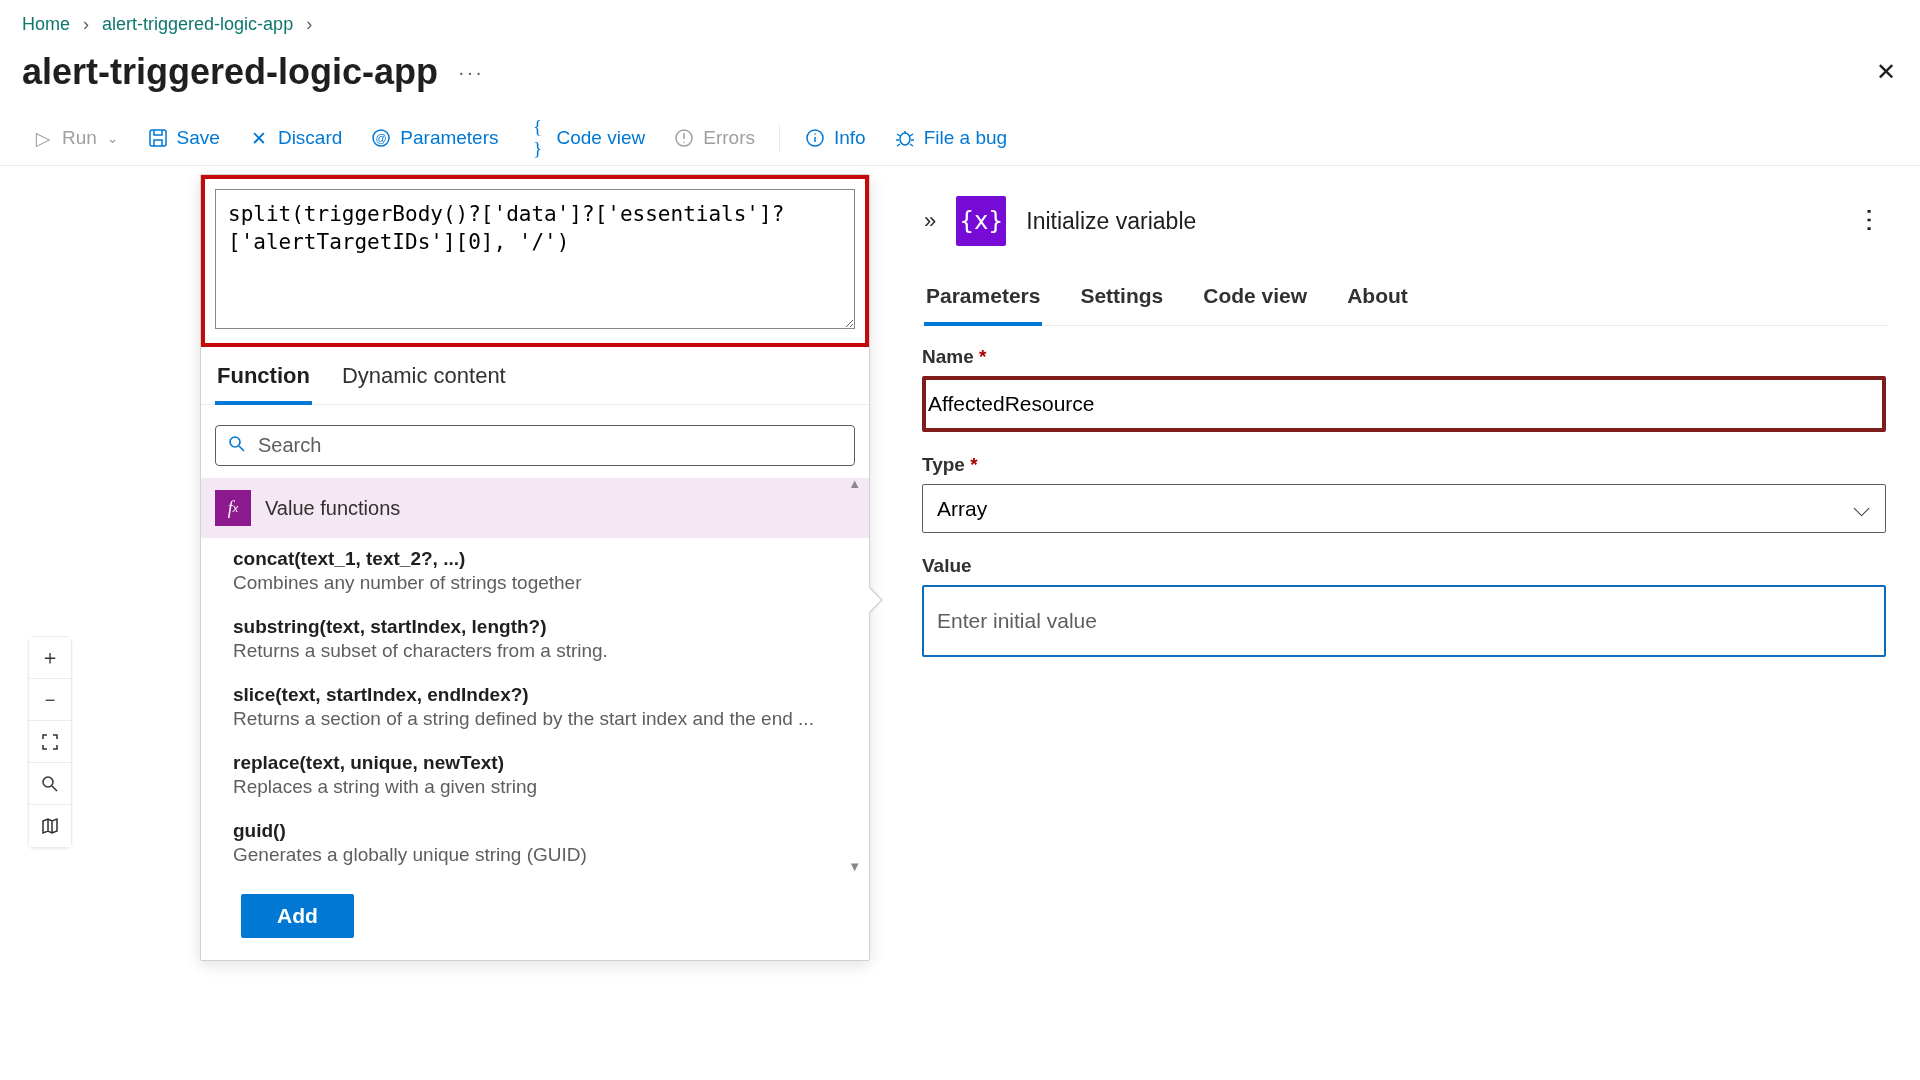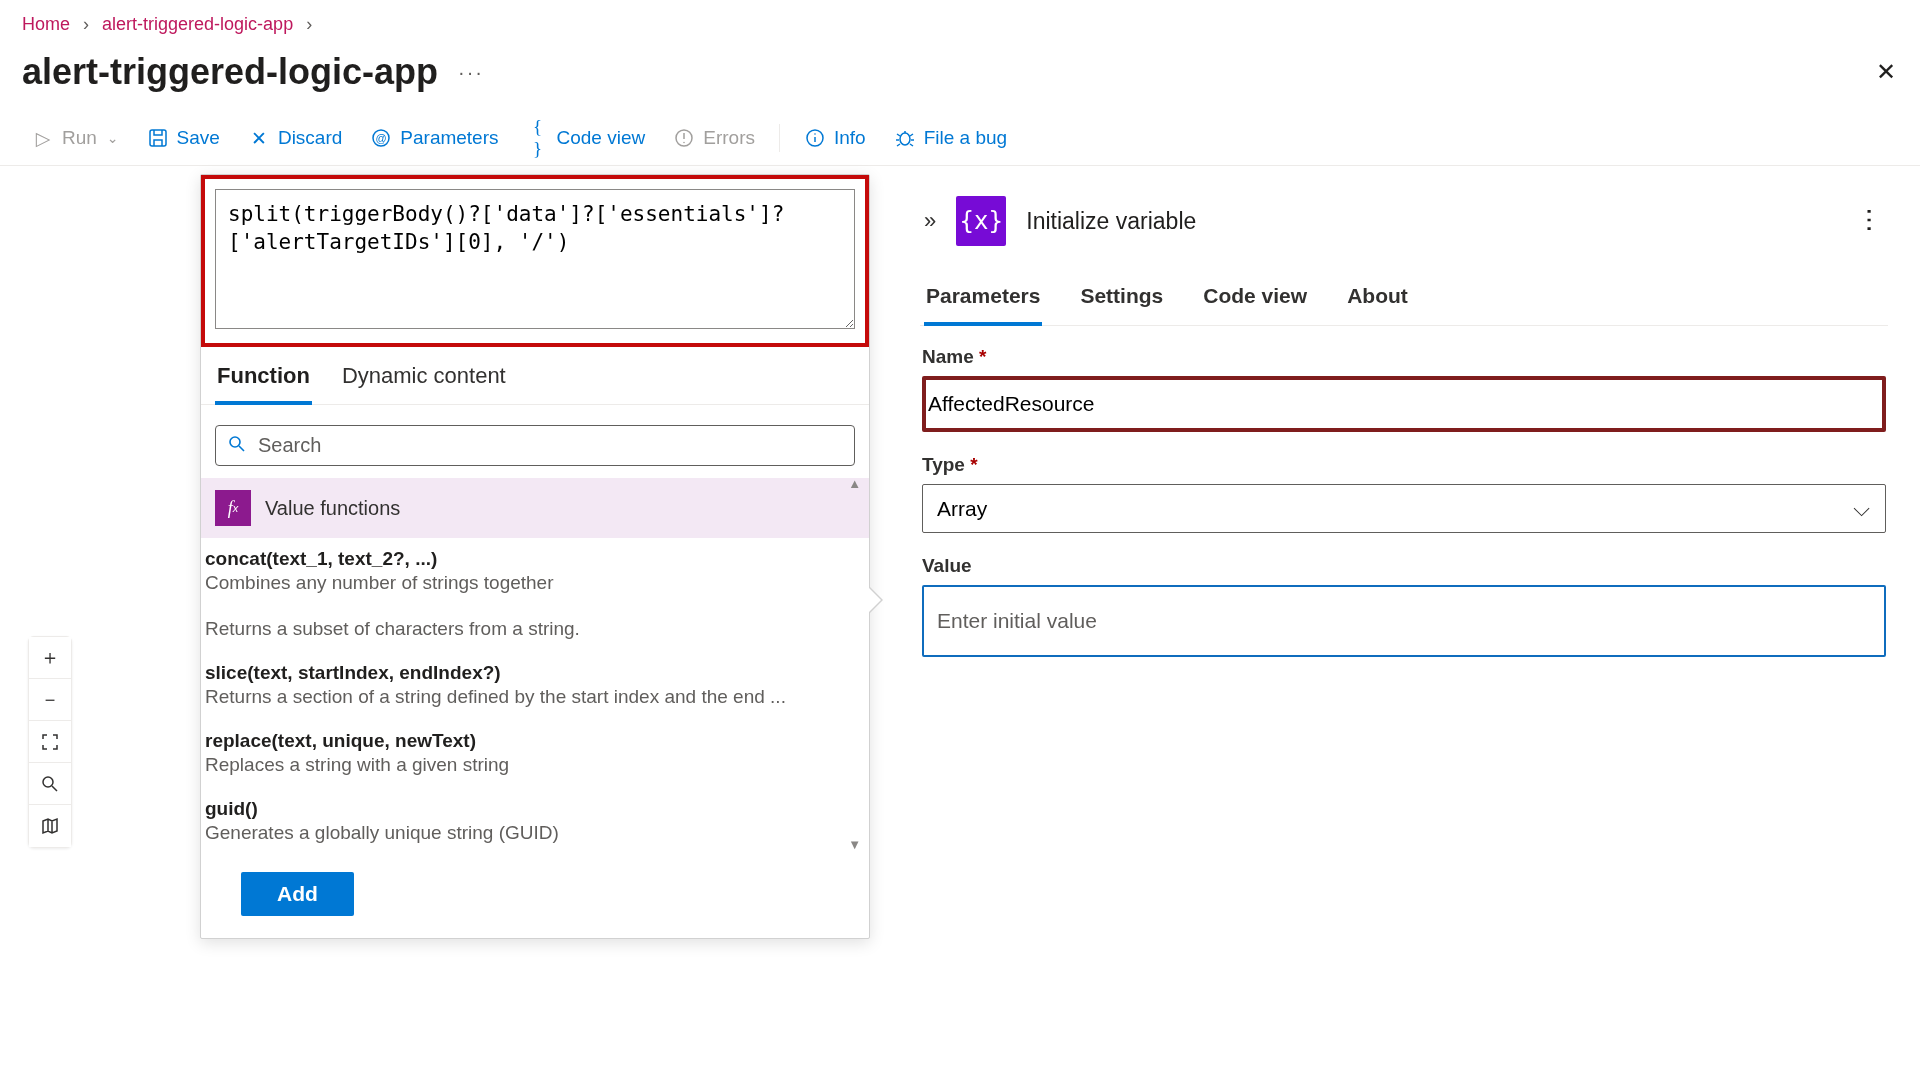--- a/index.html
+++ b/index.html
@@ -1,20 +1,20 @@
 <!DOCTYPE html>
 <html><head>
 <meta charset="utf-8">
 <style>
 * { box-sizing: border-box; margin: 0; padding: 0; font-family: 'Segoe UI', Tahoma, sans-serif; }
 body { background: #fff; color: #323130; overflow: hidden; width: 1920px; height: 1080px; }
 
 
 .breadcrumb { padding: 14px 22px 6px; font-size: 18px; }
-.breadcrumb a { color: #be185d; text-decoration: none; }
+.breadcrumb a { color: #0f766e; text-decoration: none; }
 .breadcrumb .sep { color: #605e5c; padding: 0 8px; }
 
 
 .titlebar { display: flex; align-items: center; justify-content: space-between; padding: 10px 24px 18px 22px; }
 .titlebar h1 { font-size: 36px; font-weight: 600; color: #201f1e; }
 .title-left { display: flex; align-items: center; gap: 20px; }
 .title-dots { font-size: 20px; color: #605e5c; letter-spacing: 2px; cursor: pointer; }
 .close-x { font-size: 24px; color: #201f1e; cursor: pointer; font-weight: 300; }
 
 
@@ -41,21 +41,21 @@
 .expr-tab.inactive { font-weight: 400; }
 .expr-tab.active { border-bottom: 4px solid #0078d4; color: #201f1e; margin-bottom: -1px; }
 .search-wrap { padding: 20px 14px 12px; }
 .search-box { display: flex; align-items: center; border: 1px solid #605e5c; border-radius: 4px; padding: 8px 12px; gap: 12px; }
 .search-box input { border: none; outline: none; font-size: 20px; flex: 1; color: #323130; }
 .search-box input::placeholder { color: #605e5c; }
 .cat-row { display: flex; align-items: center; gap: 14px; background: #f3e8f4; padding: 12px 14px; position: relative; }
 .cat-badge { width: 36px; height: 36px; background: #8c1a8e; color: #fff; display: flex; align-items: center; justify-content: center; font-style: italic; font-size: 18px; font-family: Georgia, serif; }
 .cat-title { font-size: 20px; color: #323130; }
 .fnlist { max-height: 350px; overflow-y: auto; position: relative; }
-.fn { padding: 10px 4px 12px; cursor: pointer; }
+.fn { padding: 10px 32px 12px; cursor: pointer; }
 .fn-sig { font-weight: 600; font-size: 19px; color: #201f1e; }
 .fn-desc { font-size: 19px; color: #605e5c; margin-top: 2px; white-space: nowrap; overflow: hidden; text-overflow: ellipsis; }
 .add-row { padding: 16px 14px 22px 40px; }
 .add-btn { background: #0078d4; color: #fff; border: none; padding: 10px 36px; font-size: 21px; font-weight: 600; cursor: pointer; border-radius: 2px; }
 
 
 .prop-panel { margin-left: auto; width: 1010px; padding: 20px 32px 20px 10px; }
 .prop-head { display: flex; align-items: center; gap: 20px; padding: 10px 4px 20px; }
 .collapse-ic { font-size: 22px; color: #323130; cursor: pointer; }
 .var-badge { width: 50px; height: 50px; background: #770bd6; color: #fff; display: flex; align-items: center; justify-content: center; font-size: 24px; border-radius: 2px; font-family: Consolas, monospace; }
@@ -208,20 +208,21 @@
       <div class="cat-badge">f<sub style="font-size:11px">x</sub></div>
       <div class="cat-title">Value functions</div>
       <span style="position:absolute;right:8px;top:-2px;color:#8a8886;font-size:13px">▲</span>
     </div>
     <div class="fnlist">
       <div class="fn">
         <div class="fn-sig">concat(text_1, text_2?, ...)</div>
         <div class="fn-desc">Combines any number of strings together</div>
       </div>
       <div class="fn">
+        <div class="fn-sig">substring(text, startIndex, length?)</div>
         <div class="fn-desc">Returns a subset of characters from a string.</div>
       </div>
       <div class="fn">
         <div class="fn-sig">slice(text, startIndex, endIndex?)</div>
         <div class="fn-desc">Returns a section of a string defined by the start index and the end ...</div>
       </div>
       <div class="fn">
         <div class="fn-sig">replace(text, unique, newText)</div>
         <div class="fn-desc">Replaces a string with a given string</div>
       </div>

